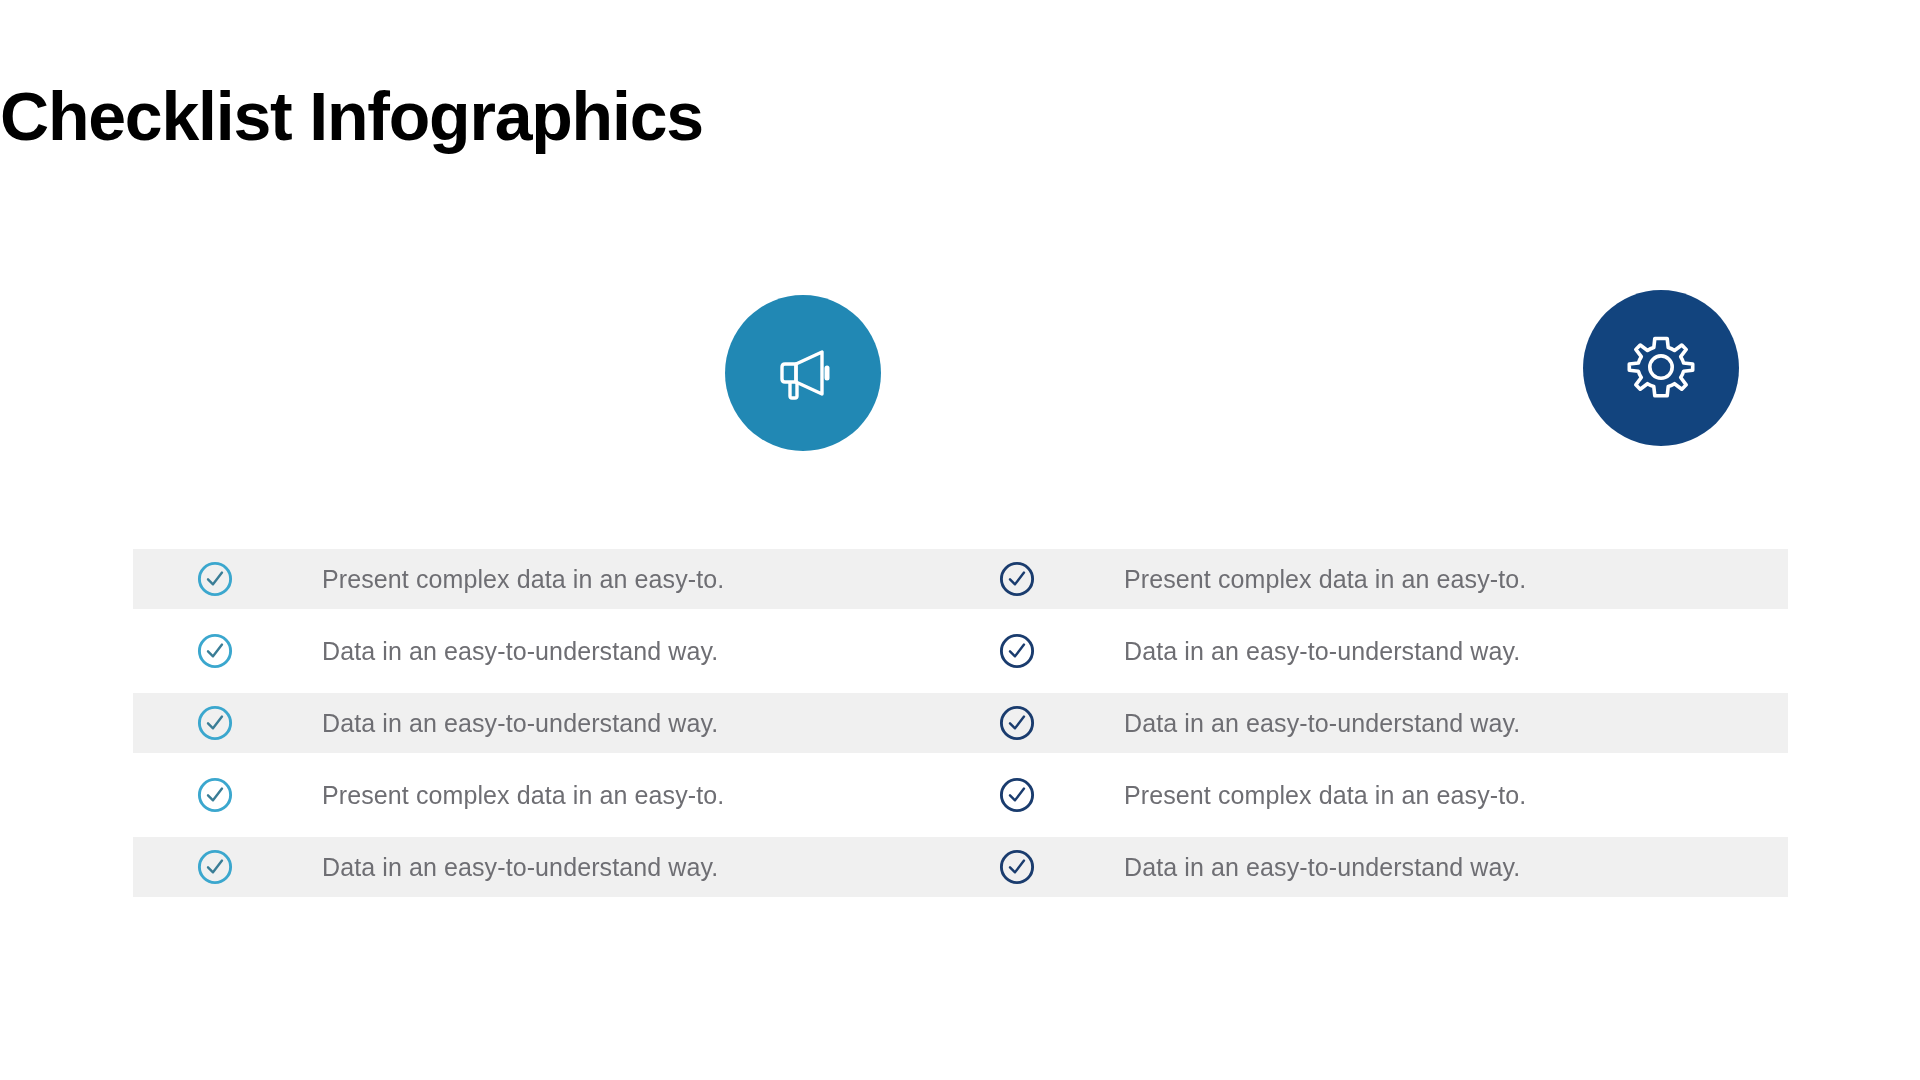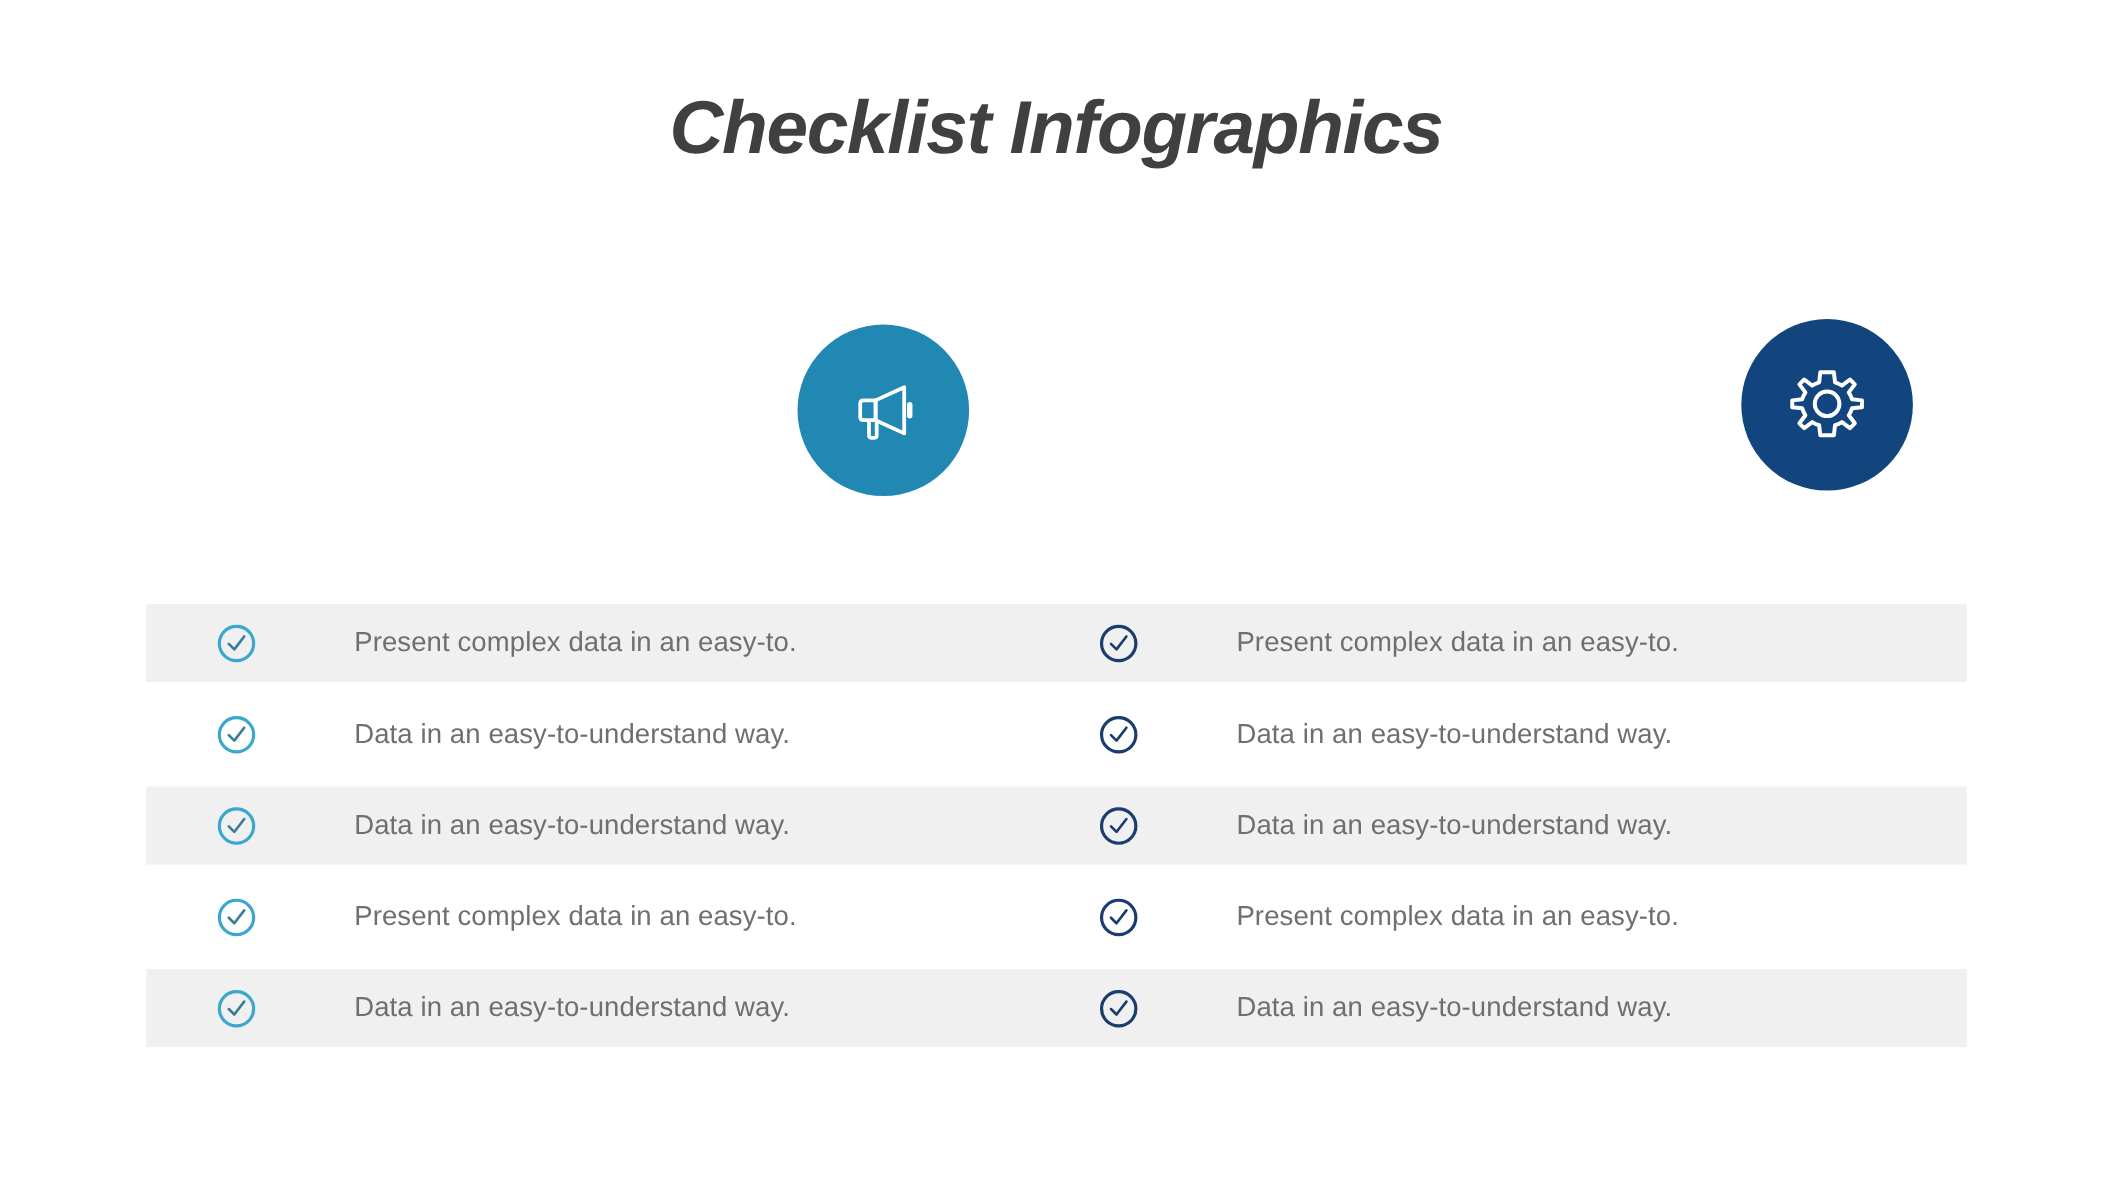--- a/index.html
+++ b/index.html
@@ -20,28 +20,26 @@
     inset: 0;
     background: #ffffff;
   }
 
   
   .page-title {
     position: absolute;
     left: 0;
     top: 82px;
     width: 1920px;
-    text-align: center;
     font-size: 68px;
     font-weight: bold;
     letter-spacing: -1.2px;
-    color: #404040;
+    color: #000000;
     line-height: 1;
     white-space: nowrap;
-    font-style: italic;
   }
 
   
   .header-band {
     position: absolute;
     left: 133px;
     top: 342px;
     width: 1655px;
     height: 133px;
   }
@@ -99,21 +97,21 @@
 
   
   .checklist {
     position: absolute;
     left: 133px;
     top: 549px;
     width: 1655px;
   }
   .row {
     position: relative;
-    height: 71px;
+    height: 60px;
     margin-bottom: 12px;
     display: flex;
     gap: 36px;
   }
   .row.shaded { background: #F0F0F0; }
   .row.plain { background: #FFFFFF; }
 
   .col {
     width: 827px;
     display: flex;

